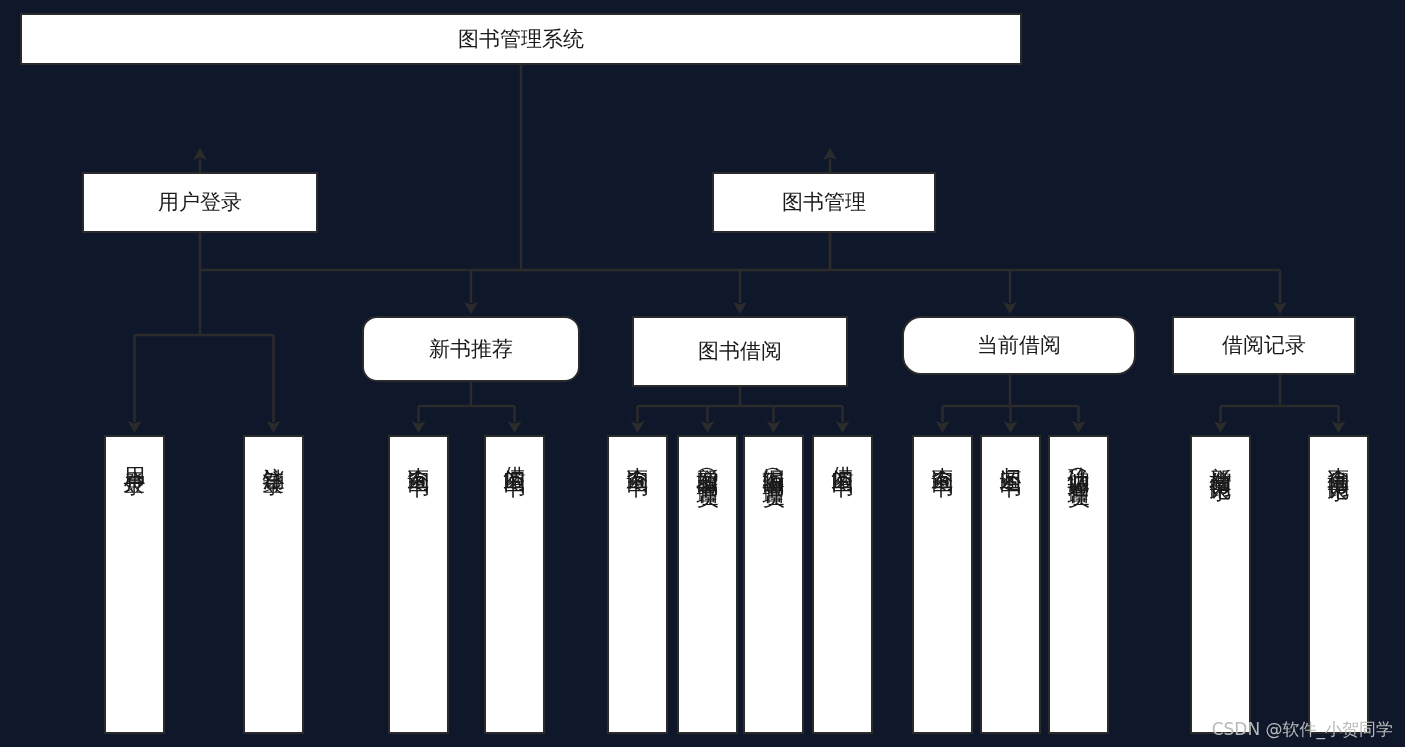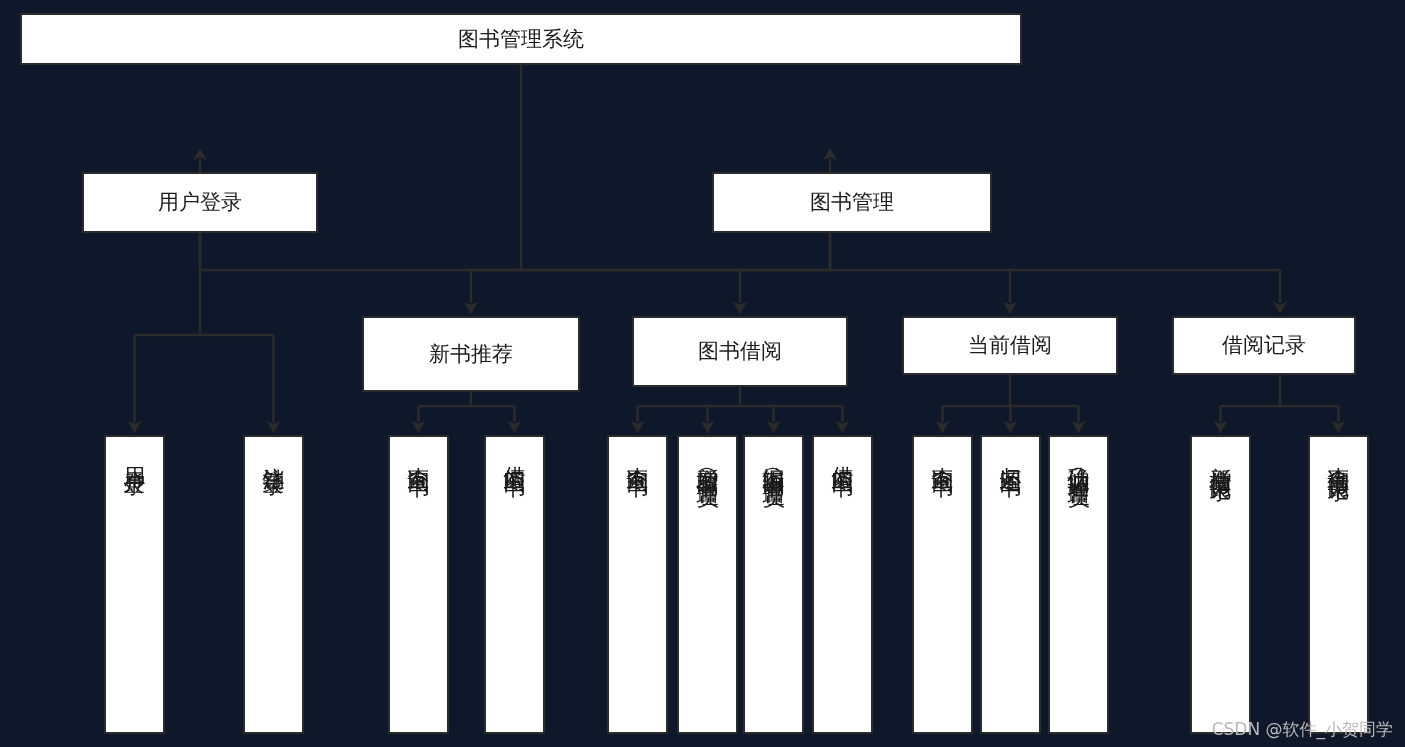--- a/index.html
+++ b/index.html
@@ -93,30 +93,30 @@
       </g>
   </svg>
 
   <div id="nodes">
       <div class="node h" style="left: 20px; top: 13px; width: 1002px; height: 52px;">
         <span class="lbl">图书管理系统</span>
       </div>
       <div class="node h" style="left: 82px; top: 172px; width: 236px; height: 61px;">
         <span class="lbl">用户登录</span>
       </div>
-      <div class="node h" style="left: 712px; top: 172px; width: 280px; height: 61px;">
+      <div class="node h" style="left: 712px; top: 172px; width: 224px; height: 61px;">
         <span class="lbl">图书管理</span>
       </div>
-      <div class="node h" style="left: 362px; top: 316px; width: 218px; height: 76px;">
+      <div class="node h" style="left: 362px; top: 316px; width: 218px; height: 66px; border-radius: 15px;">
         <span class="lbl">新书推荐</span>
       </div>
       <div class="node h" style="left: 632px; top: 316px; width: 216px; height: 71px;">
         <span class="lbl">图书借阅</span>
       </div>
-      <div class="node h" style="left: 902px; top: 316px; width: 216px; height: 59px;">
+      <div class="node h" style="left: 902px; top: 316px; width: 234px; height: 59px; border-radius: 19px;">
         <span class="lbl">当前借阅</span>
       </div>
       <div class="node h" style="left: 1172px; top: 316px; width: 184px; height: 59px;">
         <span class="lbl">借阅记录</span>
       </div>
       <div class="node v" style="left: 104px; top: 435px; width: 61px; height: 299px;">
         <span class="lbl">用户登录</span>
       </div>
       <div class="node v" style="left: 243px; top: 435px; width: 61px; height: 299px;">
         <span class="lbl">注销登录</span>

